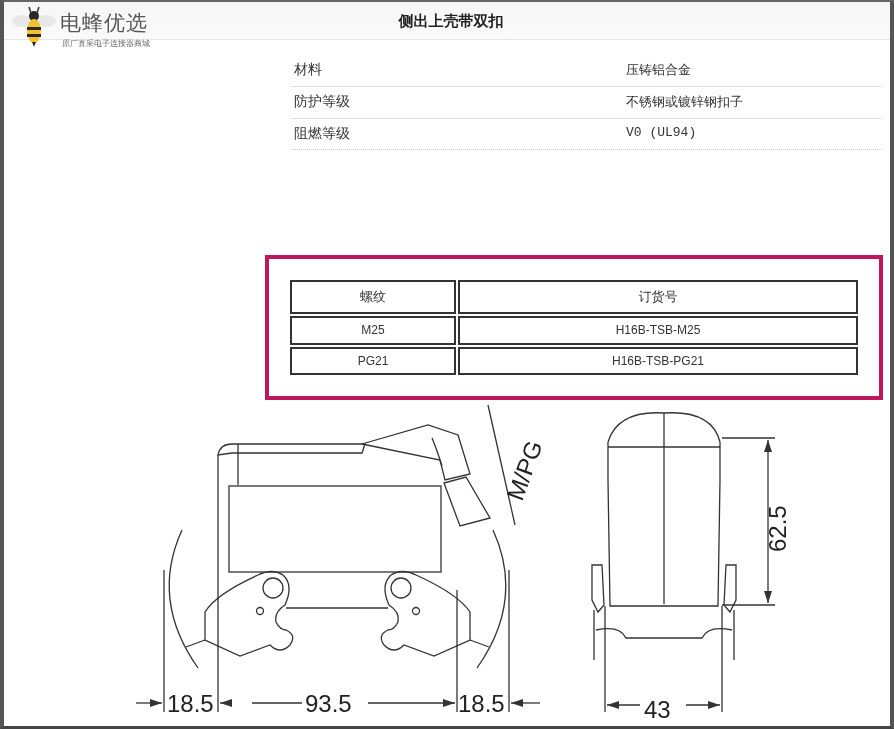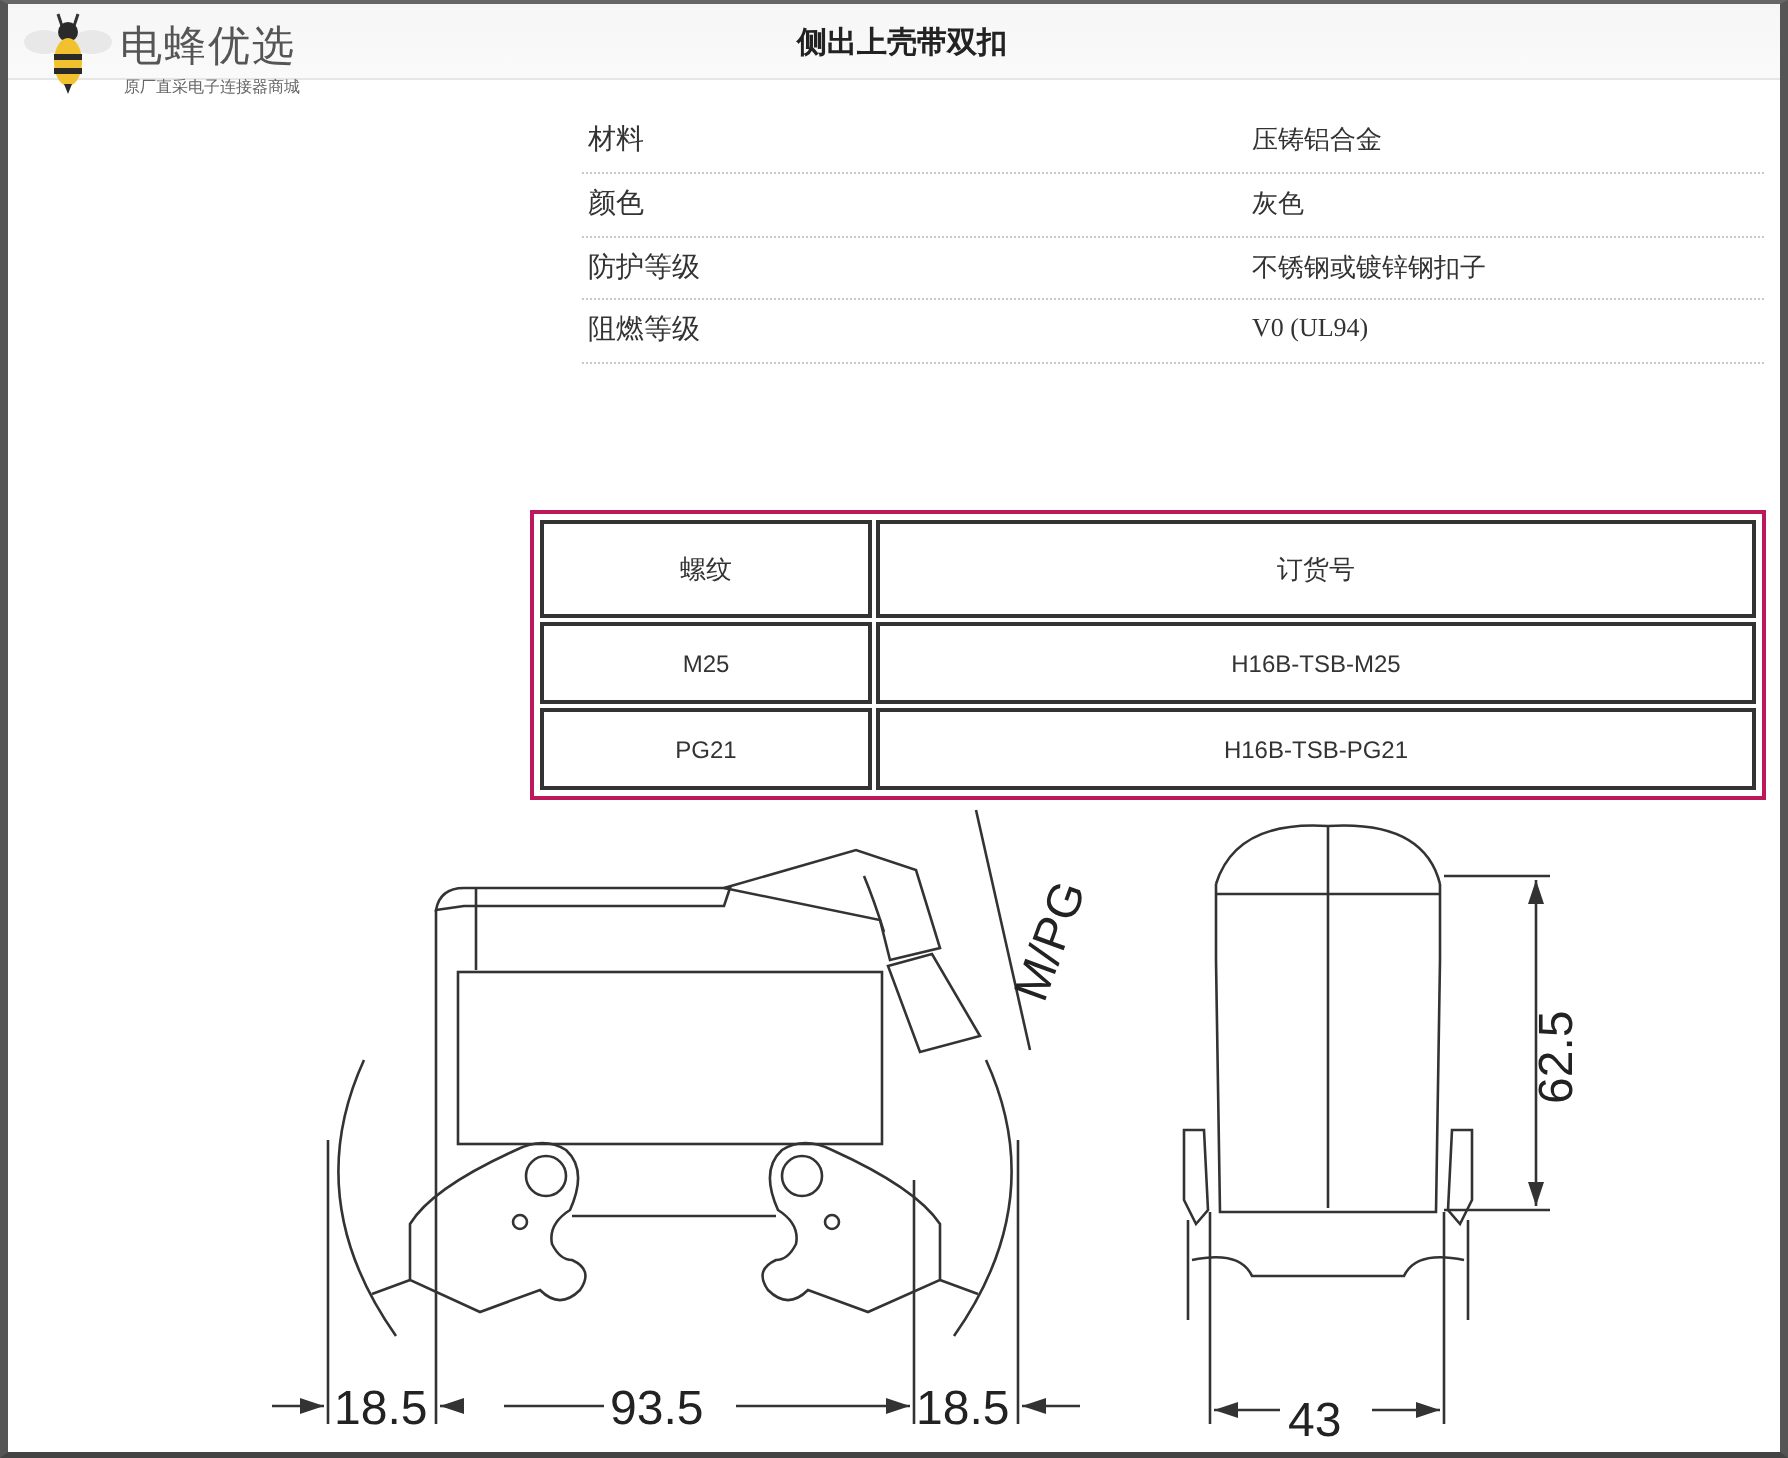--- a/index.html
+++ b/index.html
@@ -33,24 +33,24 @@
     position:absolute; left:0; width:894px; top:10px; text-align:center;
     font-size:15px; font-weight:bold; color:#222;
   }
   .specs { position:absolute; left:262px; top:55px; width:620px; }
   .spec-row {
     height:30.8px; position:relative;
     border-bottom:1px dotted #c8c8c8;
     margin-left:29px;
   }
   .spec-row .k { position:absolute; left:3px; top:6px; font-size:14px; color:#333; }
-  .spec-row .v { position:absolute; left:335px; top:6px; font-size:13px; color:#333; font-family:Liberation Serif, serif;text-align:center; }
+  .spec-row .v { position:absolute; left:335px; top:6px; font-size:13px; color:#333; font-family:Liberation Mono, monospace;text-align:center; }
   .order {
     position:absolute; left:265px; top:255px; width:618px; height:145px;
-    border:2px solid #be185d; box-sizing:border-box; padding:1px;
+    border:4px solid #be185d; box-sizing:border-box; padding:19px;
   }
   .order table { width:100%; height:100%; border-collapse:separate; border-spacing:2px; }
   .order td {
     border:2px solid #333; text-align:center; font-size:12px; color:#333;
     font-family:Liberation Sans, sans-serif;
   }
   .order td.h { font-family:"DejaVu Sans","Liberation Sans",sans-serif; font-size:13px; }
   .order td.c1 { width:160px; }
   .drawing { position:absolute; left:0; top:400px; width:894px; height:326px; }
   .dim { font-family:"Liberation Sans","DejaVu Sans",sans-serif; font-size:24px; fill:#222; }
@@ -76,24 +76,20 @@
     <div class="brand">电蜂优选</div>
     <div class="slogan">原厂直采电子连接器商城</div>
   </div>
   <div class="title">侧出上壳带双扣</div>
 </div>
 
 <div class="specs">
   <div class="spec-row">
     <span class="k">材料</span>
     <span class="v">压铸铝合金</span>
-  </div>
-  <div class="spec-row">
-    <span class="k">颜色</span>
-    <span class="v">灰色</span>
   </div>
   <div class="spec-row">
     <span class="k">防护等级</span>
     <span class="v">不锈钢或镀锌钢扣子</span>
   </div>
   <div class="spec-row">
     <span class="k">阻燃等级</span>
     <span class="v">V0 (UL94)</span>
   </div>
 </div>

